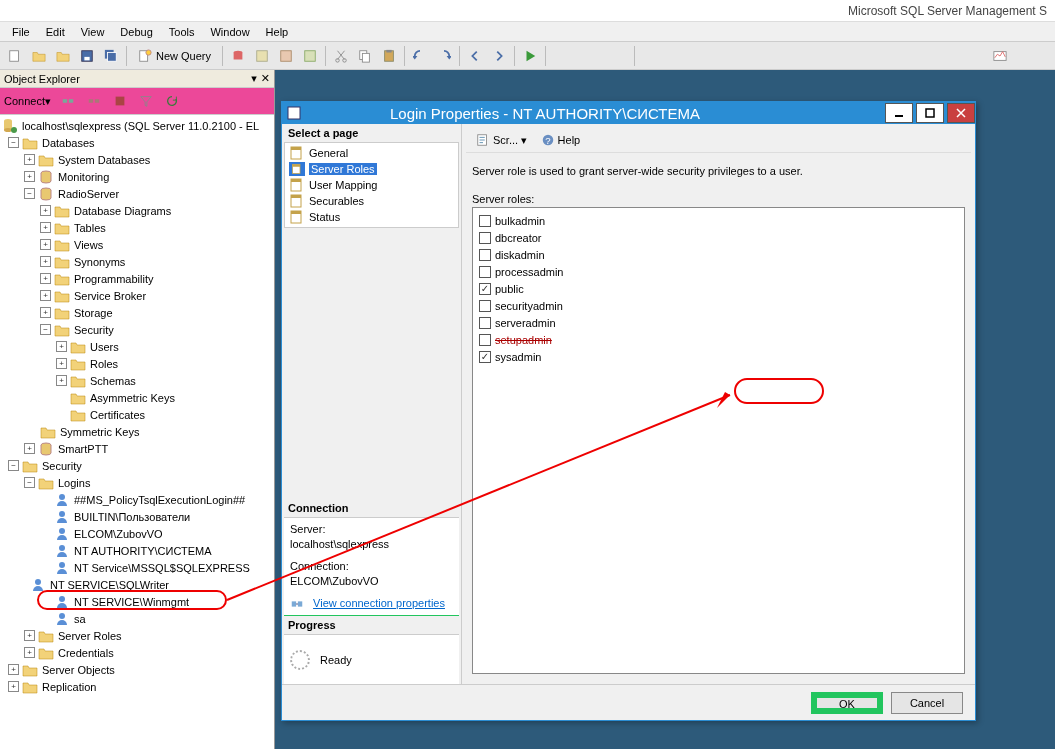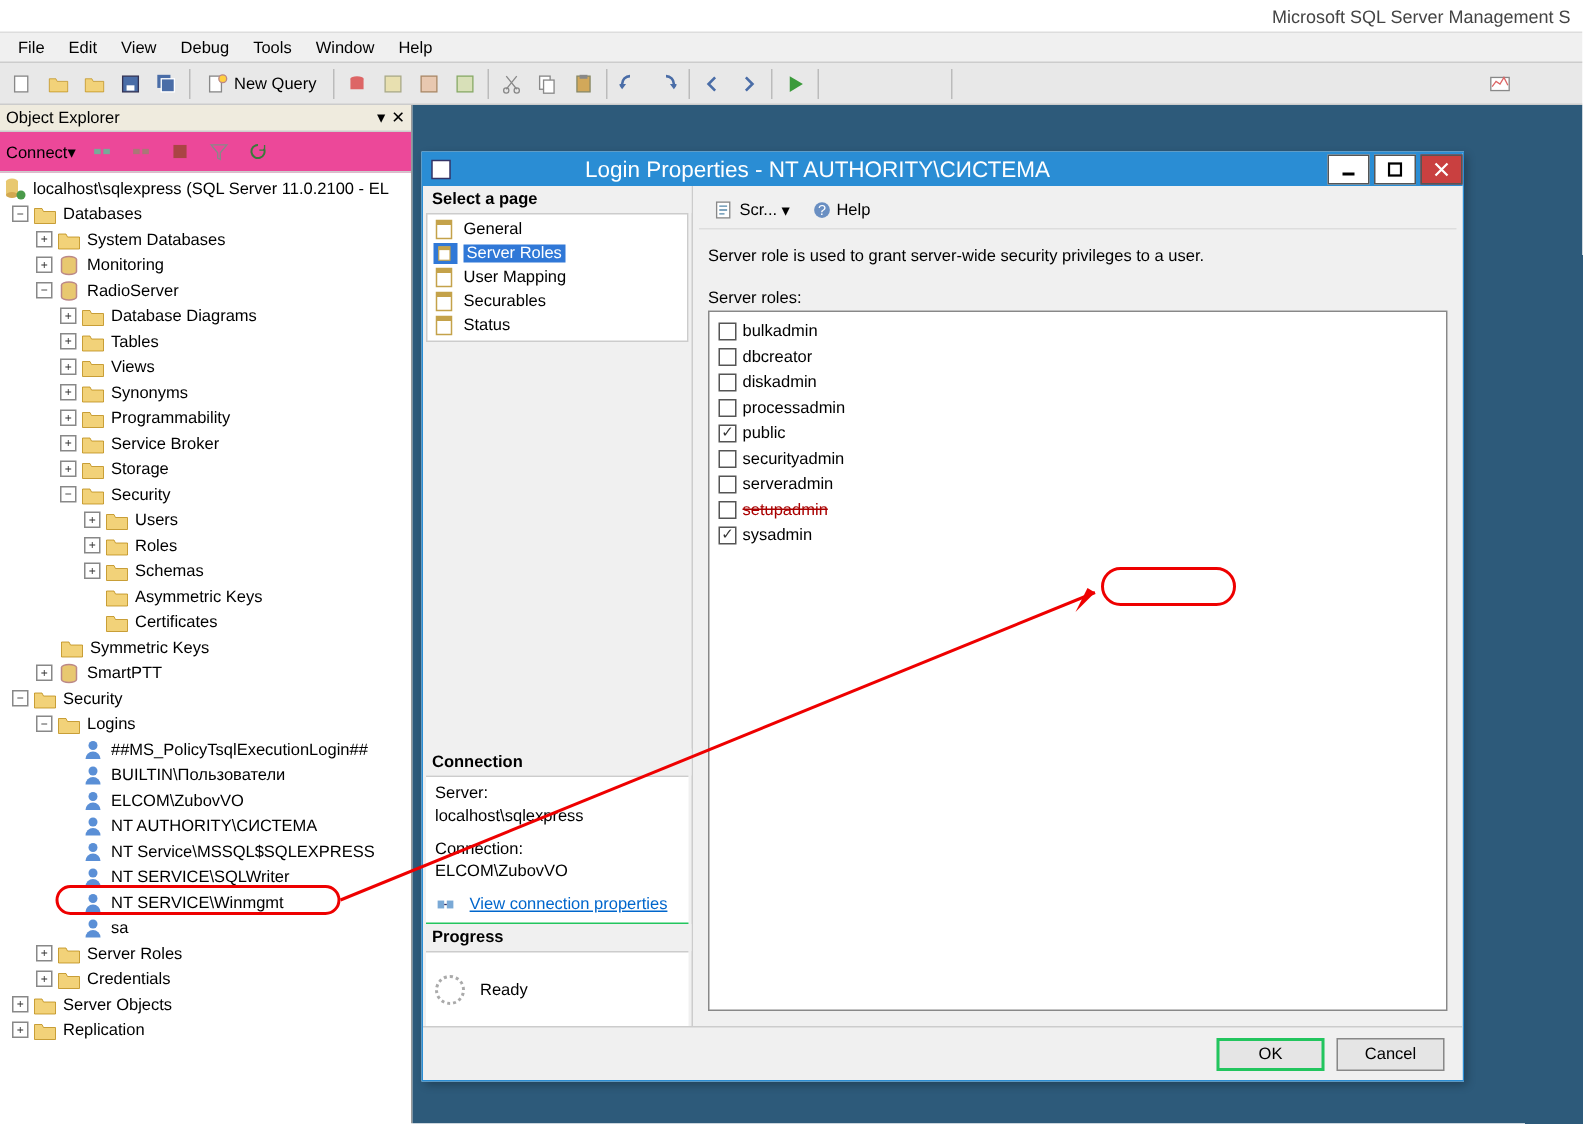--- a/index.html
+++ b/index.html
@@ -69,21 +69,21 @@
 .sbtn svg{width:14px;height:14px;}
 .dlg-desc { padding:12px 6px 16px 6px;}
 .roles-label { padding:0 6px 2px 6px;}
 .roles-box { flex:1; border:1px solid #888; margin:0 6px 6px 6px; background:#fff; padding:4px; overflow:auto; position:relative;}
 .role-item { display:flex; align-items:center; gap:4px; padding:0 2px; height:17px;}
 .chk { width:12px; height:12px; border:1px solid #555; display:inline-flex; align-items:center; justify-content:center; font-size:10px; background:#fff;}
 .chk.checked::after{ content:"✓"; font-size:10px; line-height:1; color:#333;}
 
 .dlg-footer { height:36px; display:flex; align-items:center; justify-content:flex-end; gap:8px; padding:0 12px; background:#f0f0f0; border-top:1px solid #ccc;}
 .dlg-footer button { width:72px; height:22px; border:1px solid #888; background:#e5e5e5;}
-.dlg-footer button.ok{ border:2px solid #22c55e;margin-left:33px;}
+.dlg-footer button.ok{ border:6px solid #22c55e;margin-left:33px;}
 
 
 .redring1 { position:absolute; border:2px solid #e00; border-radius:14px; pointer-events:none; }
 .redarrow { position:absolute; pointer-events:none; }
 </style>
 </head>
 <body>
 
 <div class="titlebar">
   <span>Microsoft SQL Server Management S</span>
@@ -508,21 +508,21 @@
       <div class="tnode" style="padding-left:40px">
           <span class="exp none"></span>
           <span class="icn">
             <svg viewBox="0 0 16 16">
               <circle cx="8" cy="5" r="3" class="user-icn"></circle>
               <path d="M3 14a5 5 0 0110 0z" class="user-icn"></path>
             </svg>
           </span>
           <span class="lbl">NT Service\MSSQL$SQLEXPRESS</span>
         </div>
-      <div class="tnode" style="padding-left:40px">
+      <div class="tnode" style="padding-left:16px">
           <span class="exp none"></span>
           <span class="icn">
             <svg viewBox="0 0 16 16">
               <circle cx="8" cy="5" r="3" class="user-icn"></circle>
               <path d="M3 14a5 5 0 0110 0z" class="user-icn"></path>
             </svg>
           </span>
           <span class="lbl">NT SERVICE\SQLWriter</span>
         </div>
       <div class="tnode" style="padding-left:40px">

